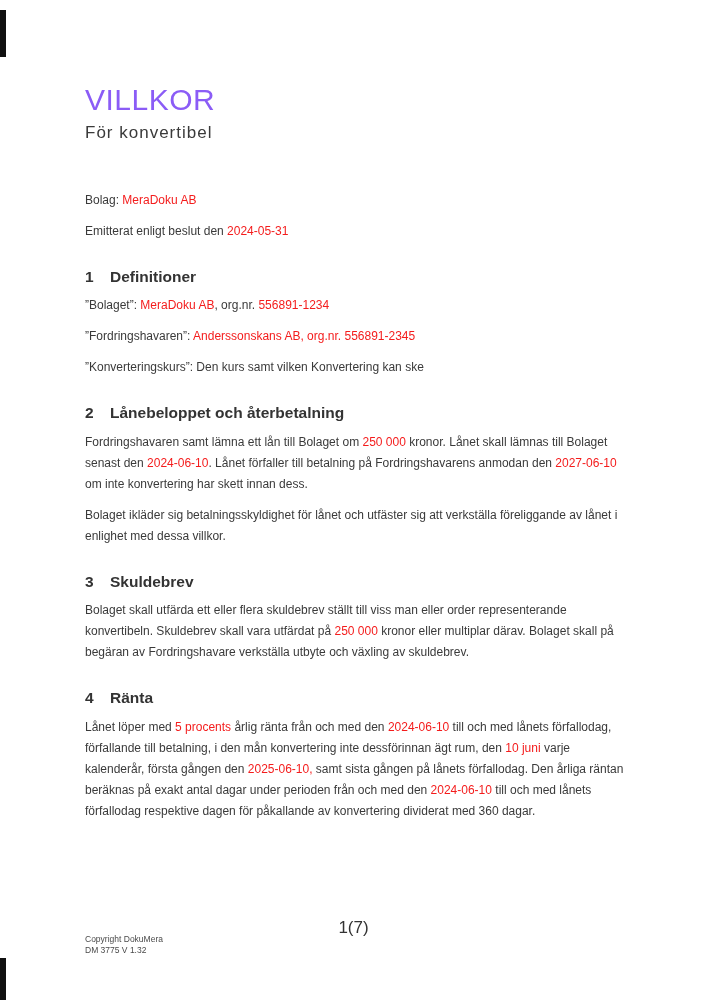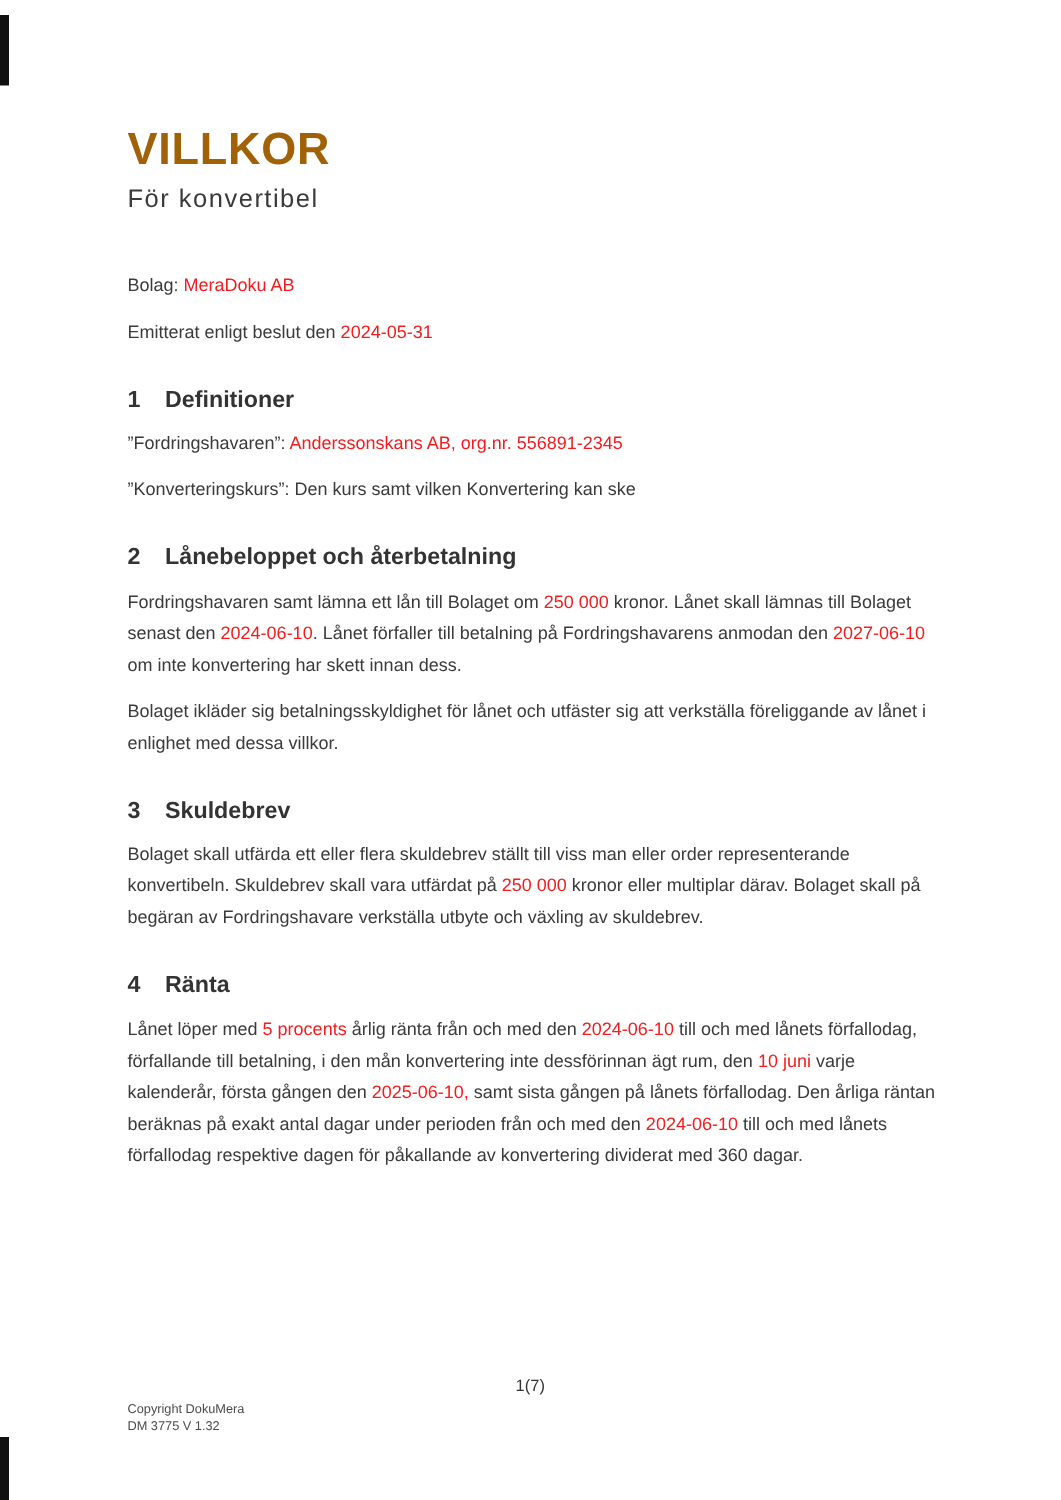--- a/index.html
+++ b/index.html
@@ -28,34 +28,34 @@
   .content {
     position: absolute;
     left: 85px;
     top: 0;
     width: 545px;
   }
 
   .doc-title {
     margin: 84px 0 0 0;
     font-size: 30px;
-    font-weight: 700;
+    font-weight: 400;
     letter-spacing: 0.5px;
-    color: #a16207;
+    color: #8b5cf6;
     line-height: 1.05;
   }
   .doc-subtitle {
     margin: 7px 0 0 0;
     font-size: 17px;
     letter-spacing: 1px;
     color: #3a3a3a;
   }
 
   .meta {
-    margin-top: 37px;
+    margin-top: 47px;
     font-size: 12px;
     line-height: 21px;
   }
   .meta p { margin: 0 0 10px 0; }
 
   h2.section-heading {
     margin: 26px 0 9px 0;
     font-size: 15.5px;
     font-weight: 700;
     color: #333333;
@@ -73,21 +73,21 @@
     color: #3a3a3a;
   }
   .red { color: var(--accent, #f41c1c); }
 
   .page-number {
     position: absolute;
     top: 918px;
     left: 0;
     width: 100%;
     text-align: center;
-    font-size: 11px;
+    font-size: 17px;
     color: #333333;
   }
   .footer-left {
     position: absolute;
     top: 934px;
     left: 85px;
     font-size: 8.5px;
     line-height: 11px;
     color: #4a4a4a;
   }
@@ -108,20 +108,21 @@
 
     <div class="meta">
       <p class="para"><span>Bolag: </span><span class="red">MeraDoku AB</span></p>
       <p class="para"><span>Emitterat enligt beslut den </span><span class="red">2024-05-31</span></p>
     </div>
 
     <div class="section">
       <h2 class="section-heading">
         <span class="sec-num">1</span><span>Definitioner</span>
       </h2>
+      <p class="para"><span>”Bolaget”: </span><span class="red">MeraDoku AB</span><span>, org.nr. </span><span class="red">556891-1234</span></p>
       <p class="para"><span>”Fordringshavaren”: </span><span class="red">Anderssonskans AB, org.nr. 556891-2345</span></p>
       <p class="para"><span>”Konverteringskurs”: Den kurs samt vilken Konvertering kan ske</span></p>
     </div>
 
     <div class="section">
       <h2 class="section-heading">
         <span class="sec-num">2</span><span>Lånebeloppet och återbetalning</span>
       </h2>
       <p class="para"><span>Fordringshavaren samt lämna ett lån till Bolaget om </span><span class="red">250 000</span><span> kronor. Lånet skall lämnas till Bolaget senast den </span><span class="red">2024-06-10</span><span>. Lånet förfaller till betalning på Fordringshavarens anmodan den </span><span class="red">2027-06-10</span><span> om inte konvertering har skett innan dess.</span></p>
       <p class="para"><span>Bolaget ikläder sig betalningsskyldighet för lånet och utfäster sig att verkställa föreliggande av lånet i enlighet med dessa villkor.</span></p>

